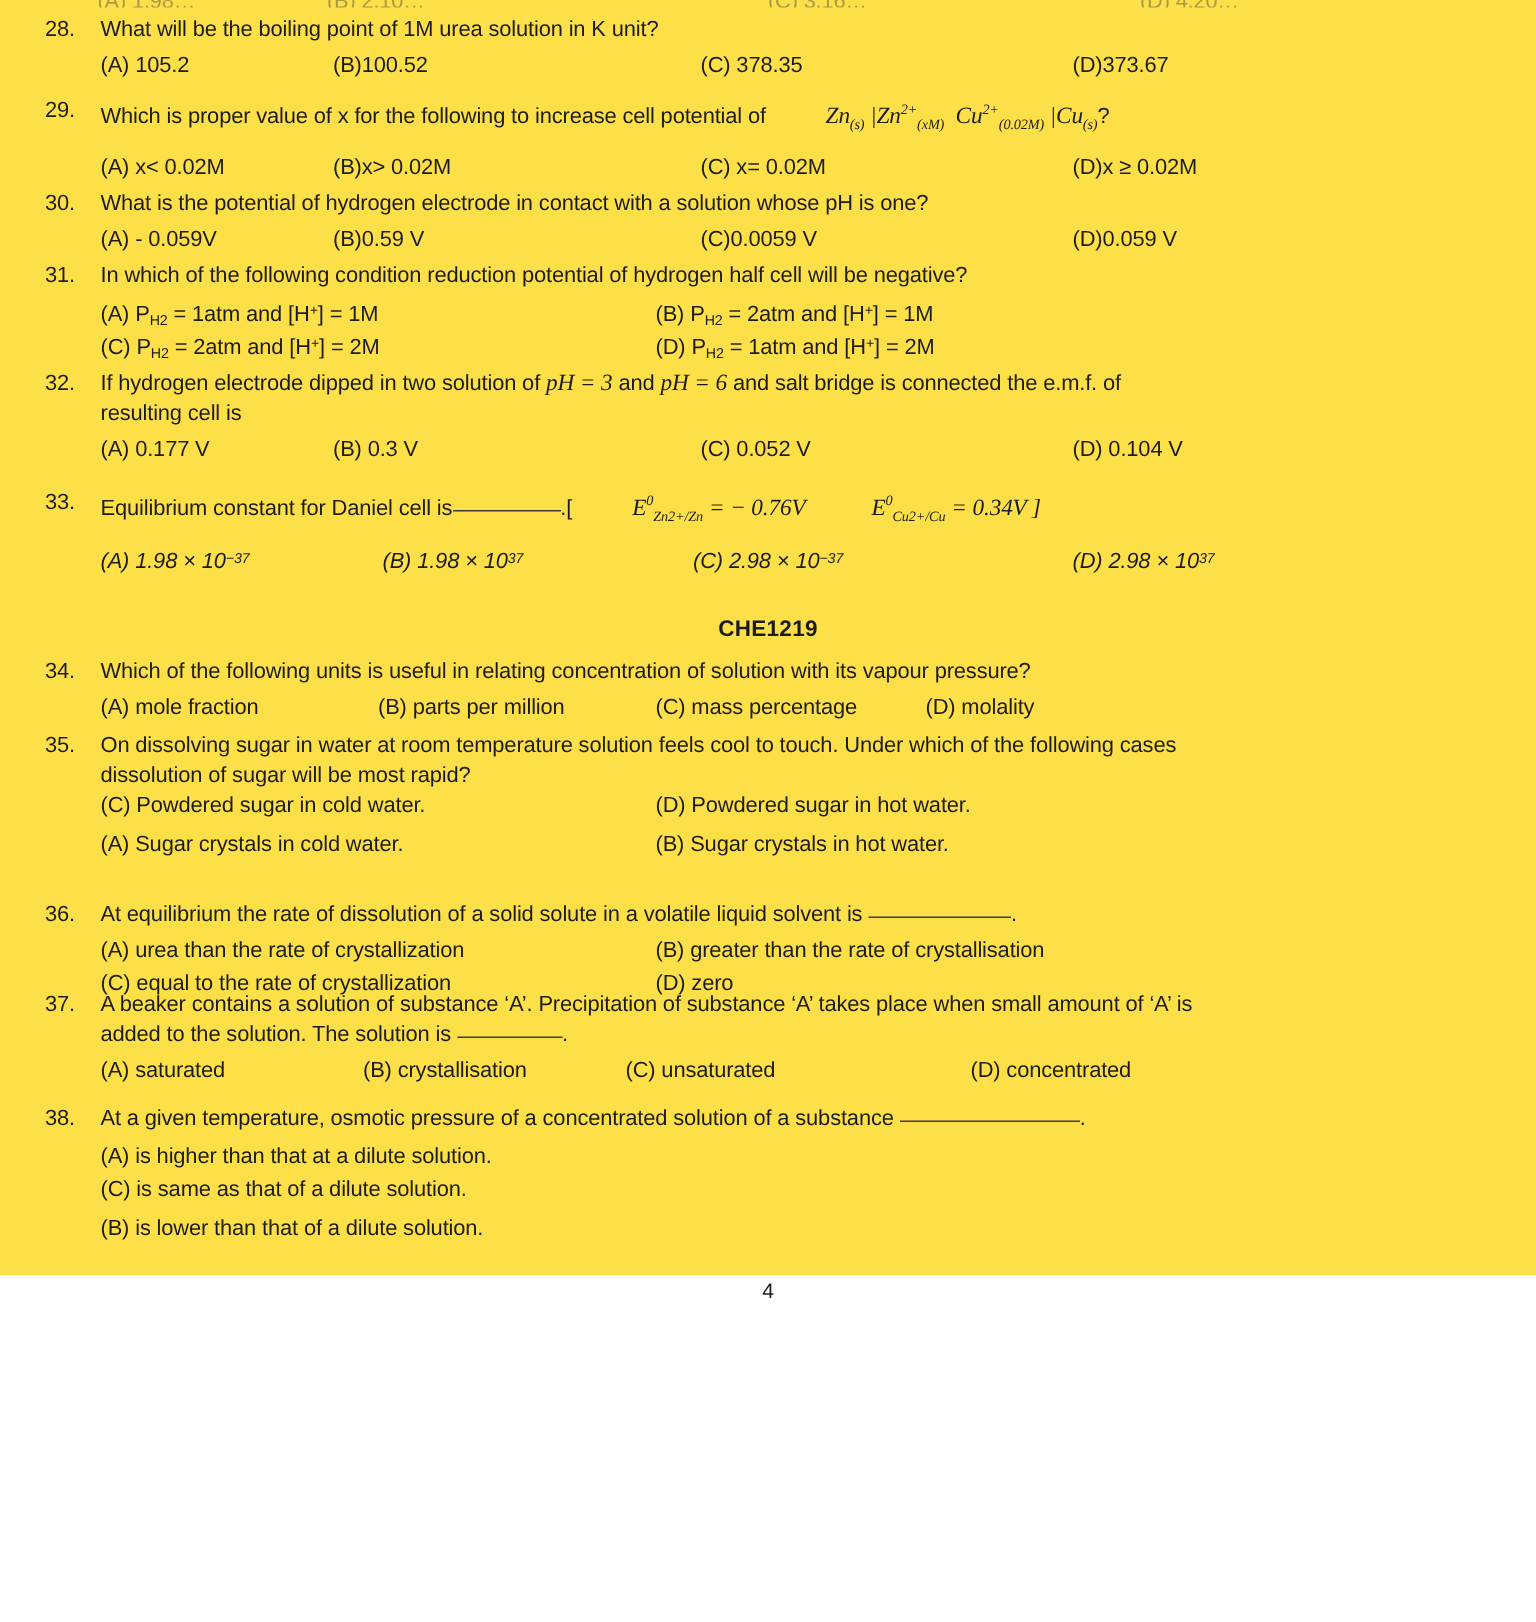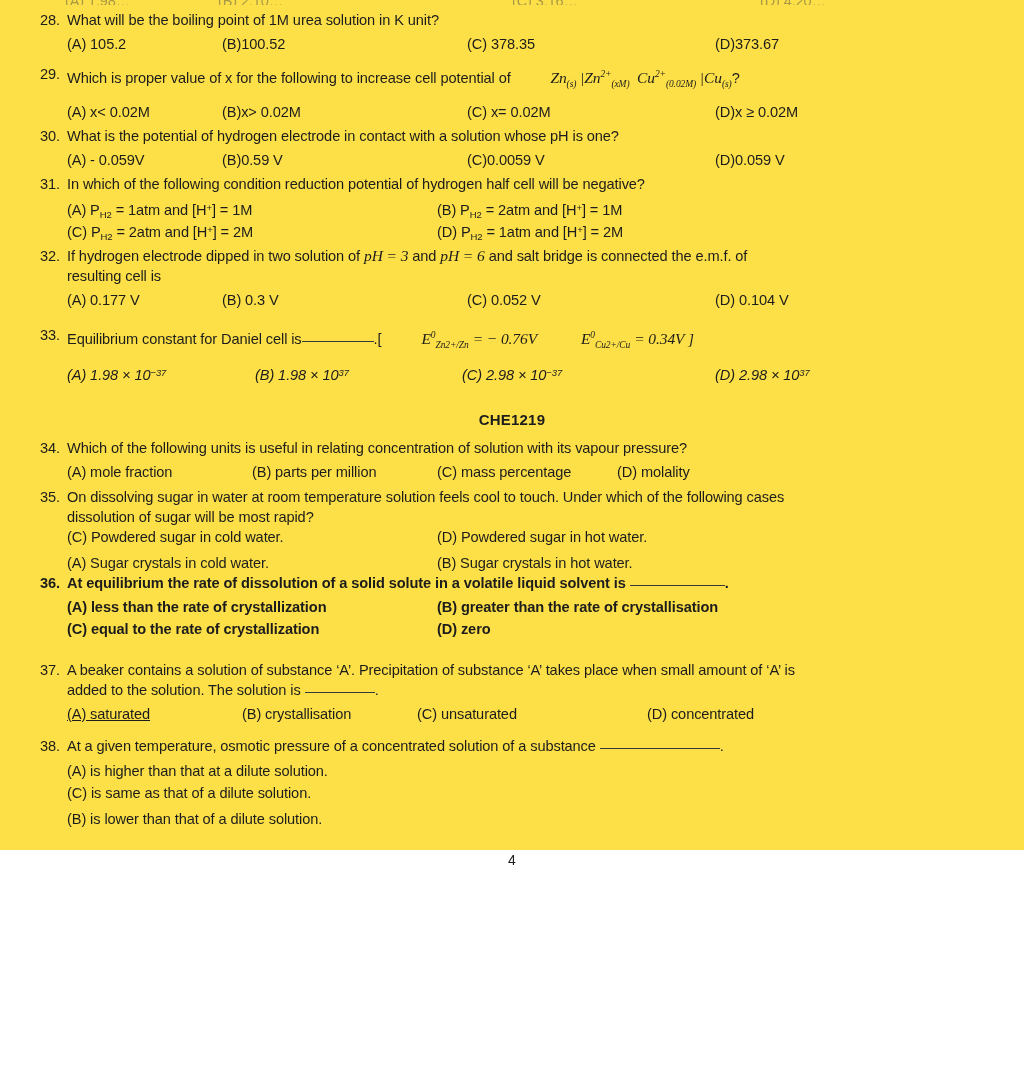--- a/index.html
+++ b/index.html
@@ -47,21 +47,20 @@
   .q-line {
     display: block;
     font-size: 14.6px;
     line-height: 20px;
     white-space: nowrap;
     letter-spacing: -0.1px;
   }
   .q-num {
     display: inline-block;
     width: 30px;
-    text-align: right;
     margin-right: 7px;
     vertical-align: top;
   }
   .q-text {
     display: inline;
   }
   .q-cont {
     display: block;
     margin-left: 37px;
     font-size: 14.6px;
@@ -95,21 +94,21 @@
   .n1 { left: 0px; }
   .n2 { left: 188px; }
   .n3 { left: 395px; }
   .n4 { left: 590px; }
 
   .s1 { left: 0px; }
   .s2 { left: 185px; }
   .s3 { left: 370px; }
   .s4 { left: 550px; }
 
-  .e1 { left: 0px; text-decoration: underline; }
+  .e1 { left: 0px; }
   .e2 { left: 175px; }
   .e3 { left: 350px; }
   .e4 { left: 580px; }
 
   
   .mth {
     font-family: "Liberation Serif", serif;
     font-style: italic;
     font-size: 15.5px;
     padding-left: 36px;
@@ -267,26 +266,26 @@
     <div class="opts">
       <span class="opt w1">(C) Powdered sugar in cold water.</span>
       <span class="opt w2">(D) Powdered sugar in hot water.</span>
     </div>
     <div class="opts" style="margin-top:4px;">
       <span class="opt w1">(A) Sugar crystals in cold water.</span>
       <span class="opt w2">(B) Sugar crystals in hot water.</span>
     </div>
   </div>
 
-  <div class="q" style="top:573px;font-weight:bold;">
+  <div class="q" style="top:600px;">
     <span class="q-line">
       <span class="q-num">36.</span><span class="q-text">At equilibrium the rate of dissolution of a solid solute in a volatile liquid solvent is</span>&nbsp;<span class="blank b2"></span><span>.</span>
     </span>
     <div class="opts" style="margin-top:4px;">
-      <span class="opt w1">(A) less than the rate of crystallization</span>
+      <span class="opt w1">(A) urea than the rate of crystallization</span>
       <span class="opt w2">(B) greater than the rate of crystallisation</span>
     </div>
     <div class="opts">
       <span class="opt w1">(C) equal to the rate of crystallization</span>
       <span class="opt w2">(D) zero</span>
     </div>
   </div>
 
   <div class="q" style="top:660px;">
     <span class="q-line">

